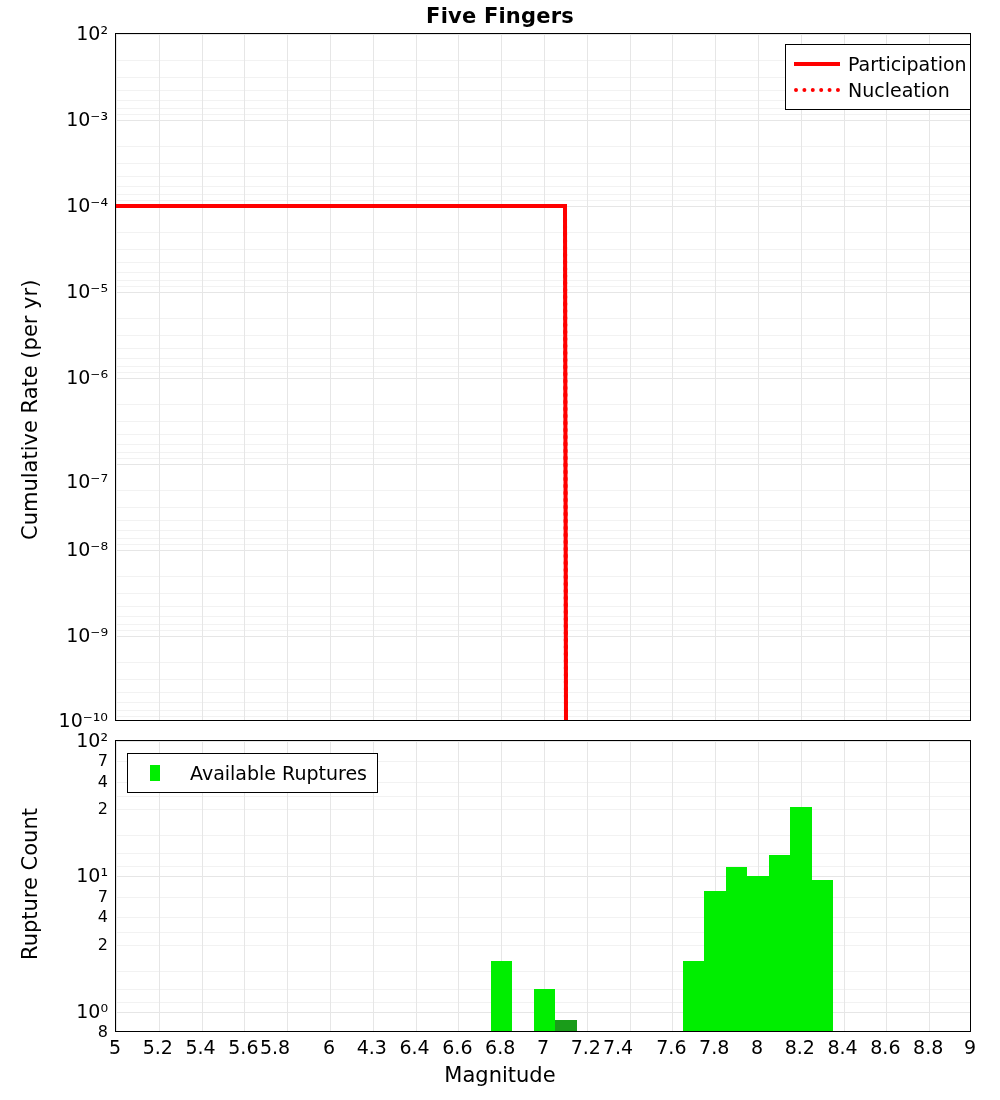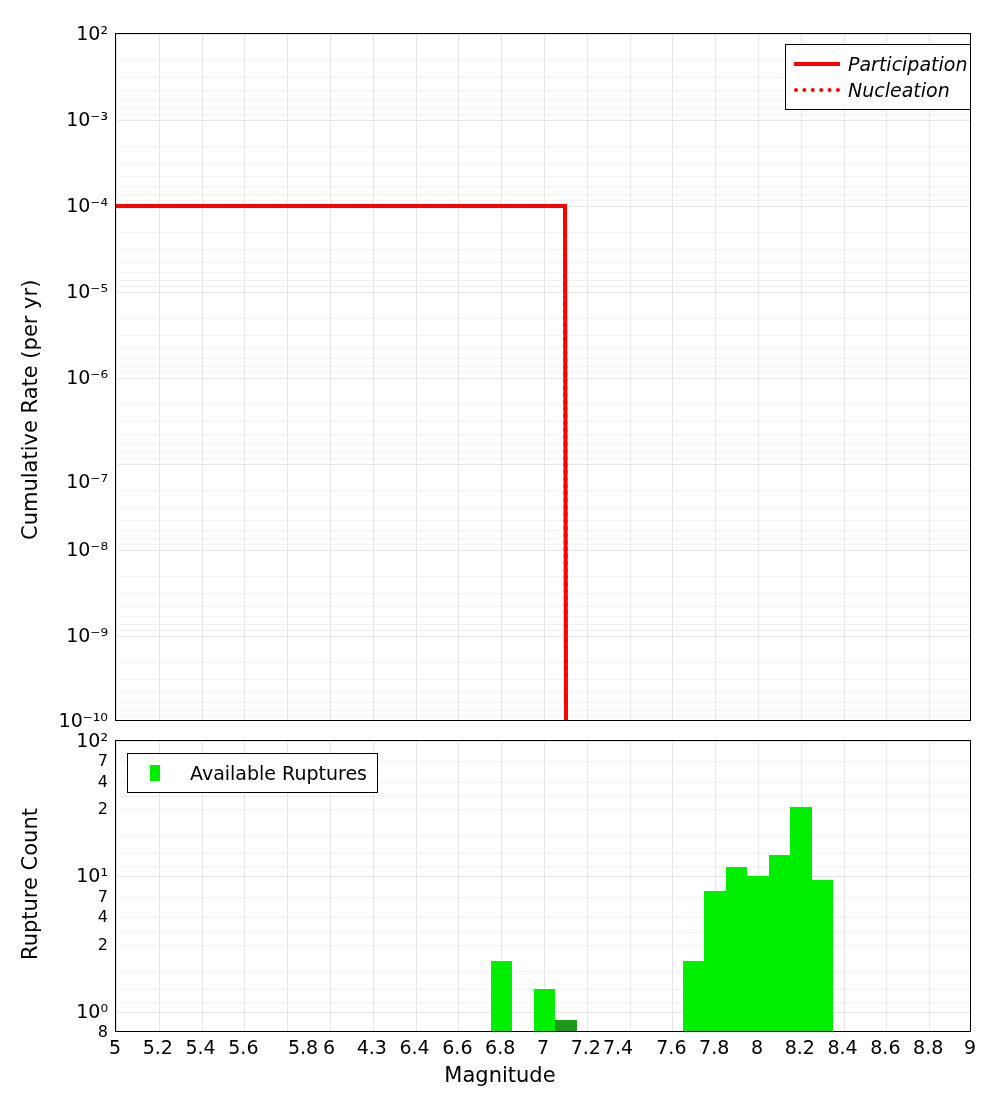--- a/index.html
+++ b/index.html
@@ -171,21 +171,20 @@
   .key-swatch {
     position: absolute;
     left: 14px;
     top: 1px;
     width: 10px;
     height: 16px;
   }
   #legend-top {
     left: 785px;
     top: 43px;
-    font-style: italic;
   }
   #legend-bottom {
     left: 126px;
     top: 752px;
   }
 
   
   .bar {
     position: absolute;
     bottom: 0;
@@ -199,20 +198,21 @@
     left: 0;
     top: 0;
     overflow: visible;
   }
 </style>
 </head>
 <body>
 
 <div id="root">
 
+  <div class="chart-title">Five Fingers</div>
 
   <div id="top-plot" class="plot-frame">
 
     <div class="gridline-h" style="top:0px;"></div>
     <div class="gridline-h" style="top:86px;"></div>
     <div class="gridline-h" style="top:172px;"></div>
     <div class="gridline-h" style="top:258px;"></div>
     <div class="gridline-h" style="top:344px;"></div>
     <div class="gridline-h" style="top:430px;"></div>
     <div class="gridline-h" style="top:516px;"></div>
@@ -399,21 +399,21 @@
     <div class="ytick-small" style="top:291px;">8</div>
   </div>
 
   <div class="ylabel" id="ylabel-bottom">Rupture Count</div>
 
   <div id="xticks">
     <div class="xtick" style="left:0px;">5</div>
     <div class="xtick" style="left:42.8px;">5.2</div>
     <div class="xtick" style="left:85.6px;">5.4</div>
     <div class="xtick" style="left:128.4px;">5.6</div>
-    <div class="xtick" style="left:188px;">5.8</div>
+    <div class="xtick" style="left:160px;">5.8</div>
     <div class="xtick" style="left:214px;">6</div>
     <div class="xtick" style="left:256.8px;">4.3</div>
     <div class="xtick" style="left:299.6px;">6.4</div>
     <div class="xtick" style="left:342.4px;">6.6</div>
     <div class="xtick" style="left:385.2px;">6.8</div>
     <div class="xtick" style="left:428px;">7</div>
     <div class="xtick" style="left:470.8px;">7.2</div>
     <div class="xtick" style="left:503px;">7.4</div>
     <div class="xtick" style="left:556.4px;">7.6</div>
     <div class="xtick" style="left:599.2px;">7.8</div>

